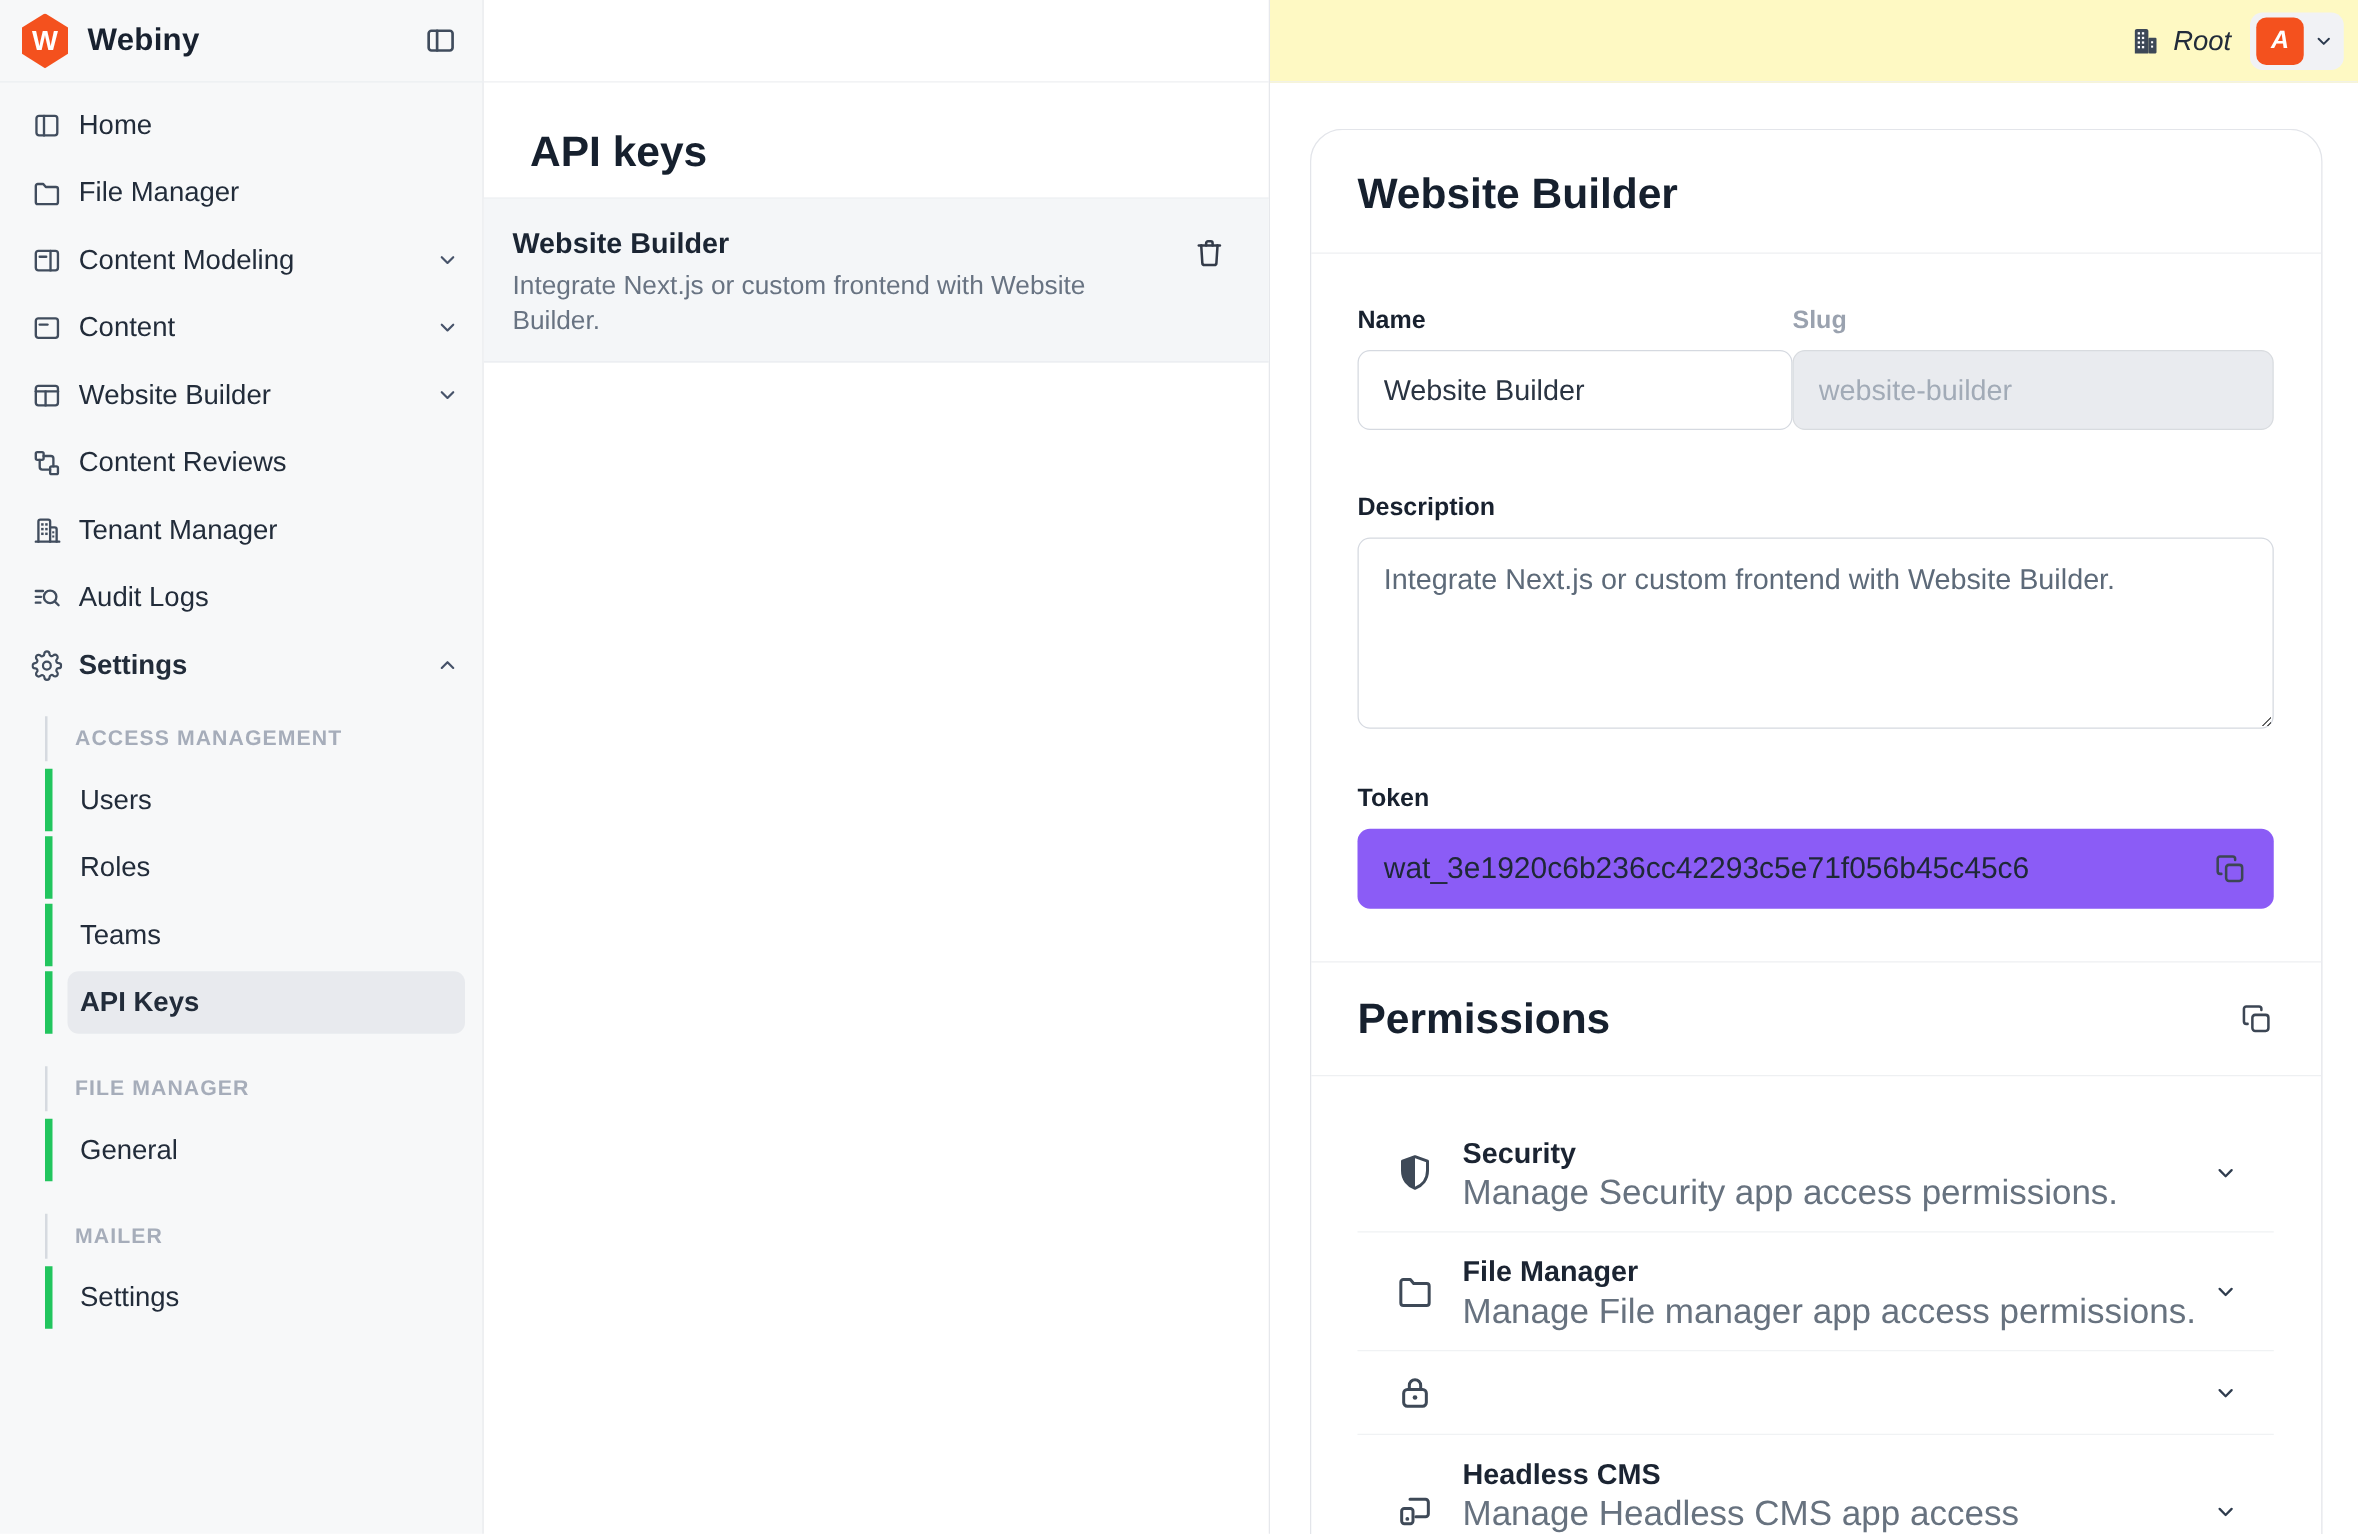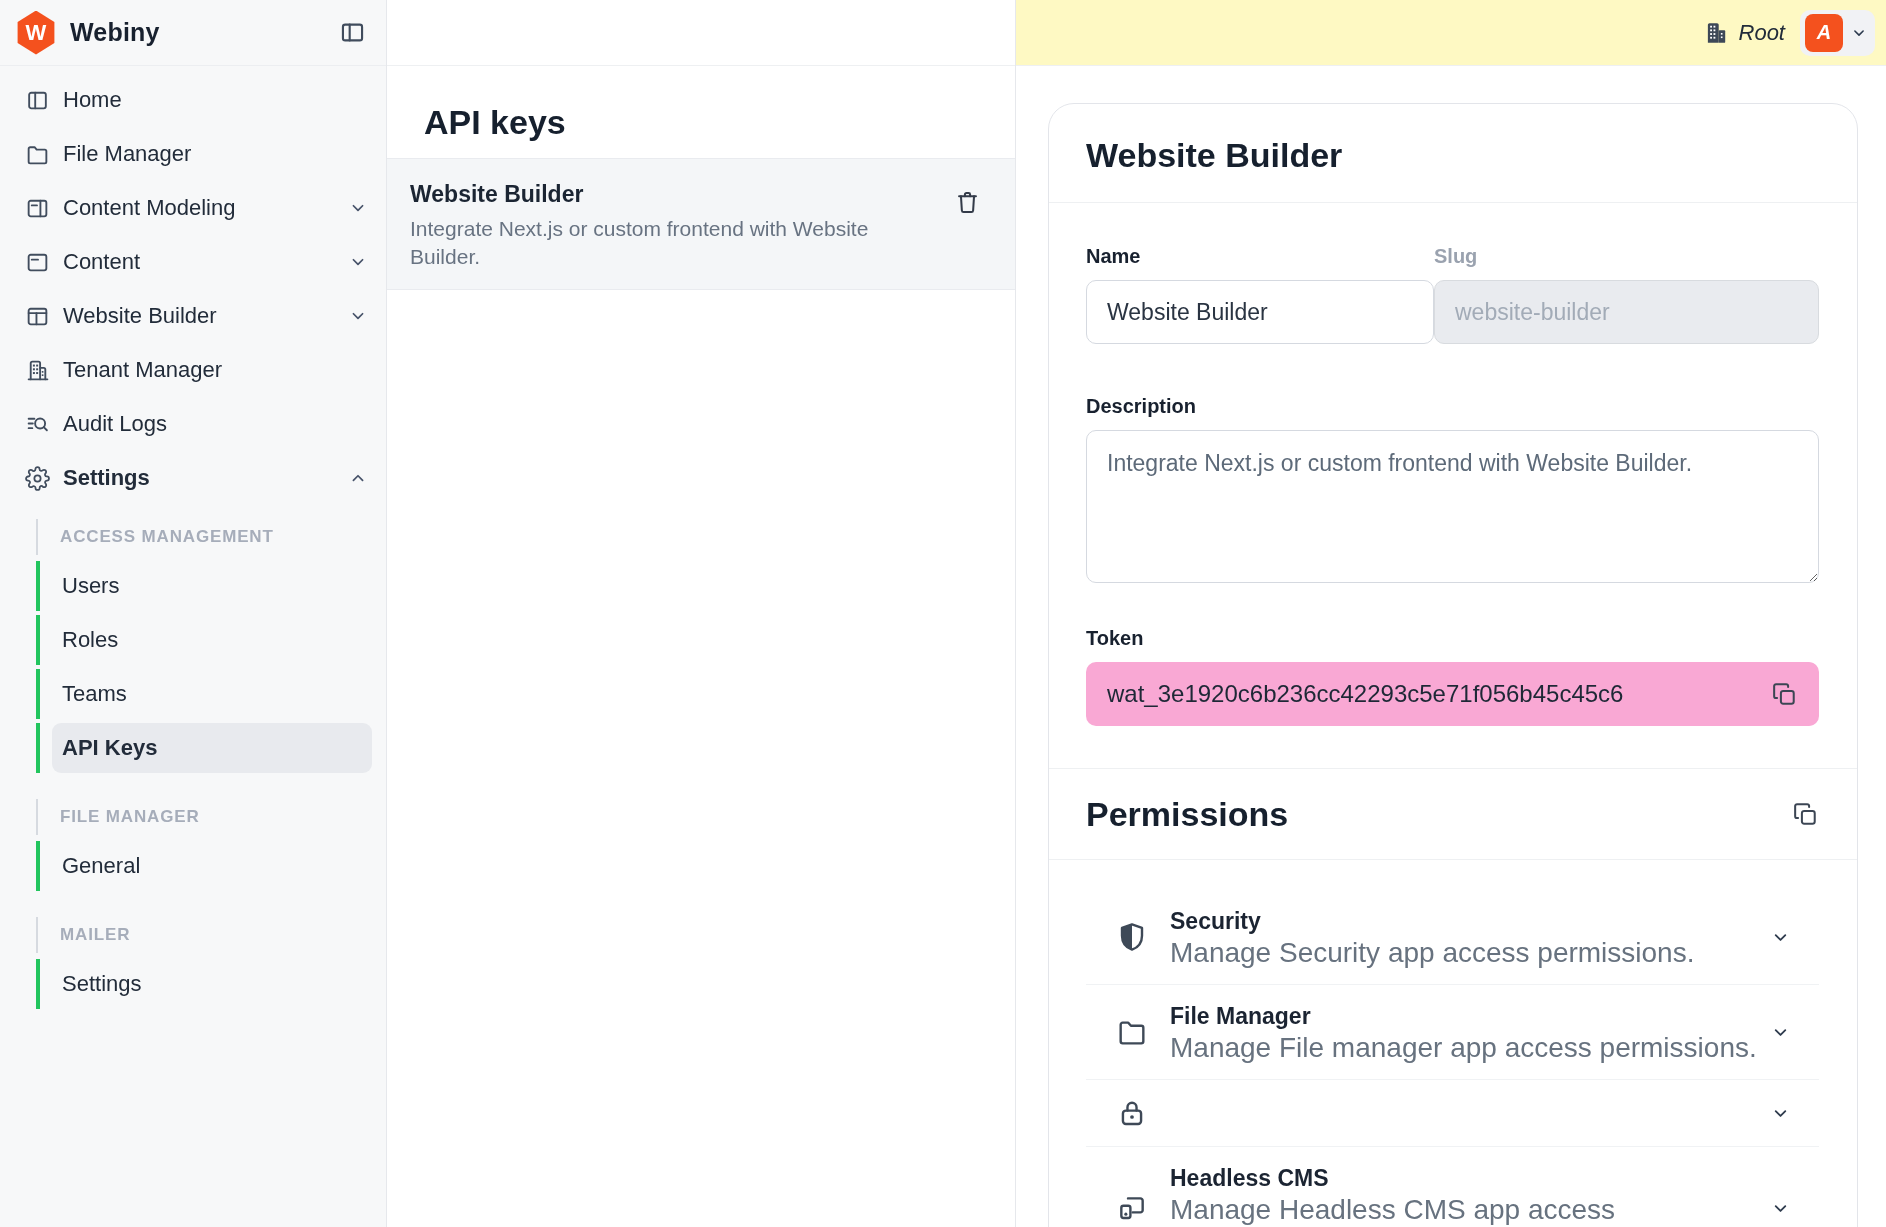--- a/index.html
+++ b/index.html
@@ -26,21 +26,21 @@
   .nav-ic { width:25px; height:25px; color:#414d5e; margin-right:13px; }
   .nav-label { font-size:22px; color:#222c3a; }
   .nav-item.bold .nav-label { font-weight:700; }
   .nav-chev { margin-left:auto; width:20px; height:20px; color:#47536a; }
 
   .submenu { margin-top:12px; padding-left:36px; padding-right:14px; }
   .sm-heading { border-left:2px solid #d6dae0; height:36px; margin:26px 0 6px 0;
     display:flex; align-items:center; padding-left:22px;
     font-size:17px; font-weight:700; letter-spacing:.05em; color:#a6adba; }
   .sm-heading.first { margin-top:14px; }
-  .sm-row { border-left:4px solid #22c55e; height:50px; margin-bottom:4px;
+  .sm-row { border-left:6px solid #22c55e; height:50px; margin-bottom:4px;
     display:flex; align-items:center; }
   .sm-item { margin-left:12px; flex:1; height:50px; border-radius:9px;
     display:flex; align-items:center; padding-left:10px;
     font-size:22px; color:#222c3a; cursor:pointer; }
   .sm-row.selected .sm-item { background:#e8eaee; font-weight:700; }
 
   
   .list-panel { position:fixed; left:387px; top:0; width:629px; height:1227px;
     background:#fff; border-right:1px solid #e6e8ec; }
   .lp-topstrip { height:66px; border-bottom:1px solid #eef0f2; }
@@ -88,21 +88,21 @@
   .f-label { font-size:20px; font-weight:700; color:#18212f; margin-bottom:12px; }
   .f-label.muted { color:#9aa2af; }
   .f-input { width:100%; height:64px; border:1.5px solid #d5d9e0; border-radius:10px;
     padding:0 20px; font-size:23px; color:#2a3442; background:#fff; outline:none; }
   .f-input:disabled { background:#e9ebef; border-color:#d8dbdf; color:#a2abb7; }
   .field-desc { margin-top:51px; }
   .f-textarea { width:100%; height:153px; border:1.5px solid #d5d9e0; border-radius:10px;
     padding:17px 20px; font-size:23px; color:#5d6a79; outline:none; resize:both;
     font-family:inherit; line-height:30px; }
   .field-token { margin-top:40px; }
-  .token-box { margin-top:12px; height:64px; background:#f9a8d4; border-radius:10px;
+  .token-box { margin-top:12px; height:64px; background:#8b5cf6; border-radius:10px;
     display:flex; align-items:center; padding:0 21px; }
   .token-text { flex:1; font-size:24px; color:#1e2836; }
   .copy-btn { width:27px; height:27px; color:#3c4654; }
   .perm-header { margin-top:42px; border-top:1px solid #eef0f2; border-bottom:1px solid #eef0f2;
     padding:24px 38px 24px 37px; display:flex; align-items:center; justify-content:space-between;gap:46px; }
   .perm-title-main { font-size:34px; line-height:42px; font-weight:700; color:#16202e; }
   .perm-list { padding:30px 38px 0 37px; }
   .perm-row { display:flex; align-items:center; padding:17px 0; border-bottom:1px solid #f0f2f4; cursor:pointer; }
   .perm-row:last-child { border-bottom:none; }
   .perm-ic { width:32px; height:32px; color:#3e4957; margin:0 22px 0 30px; }
@@ -325,20 +325,26 @@
       <svg class="ic nav-ic">
           <use href="#i-wbuilder"></use>
         </svg>
       <span class="nav-label">Website Builder</span>
       <svg class="ic nav-chev">
           <use href="#i-chevdown"></use>
         </svg>
     </div>
     <div class="nav-item">
       <svg class="ic nav-ic">
+          <use href="#i-creviews"></use>
+        </svg>
+      <span class="nav-label">Content Reviews</span>
+    </div>
+    <div class="nav-item">
+      <svg class="ic nav-ic">
           <use href="#i-building"></use>
         </svg>
       <span class="nav-label">Tenant Manager</span>
     </div>
     <div class="nav-item">
       <svg class="ic nav-ic">
           <use href="#i-audit"></use>
         </svg>
       <span class="nav-label">Audit Logs</span>
     </div>

